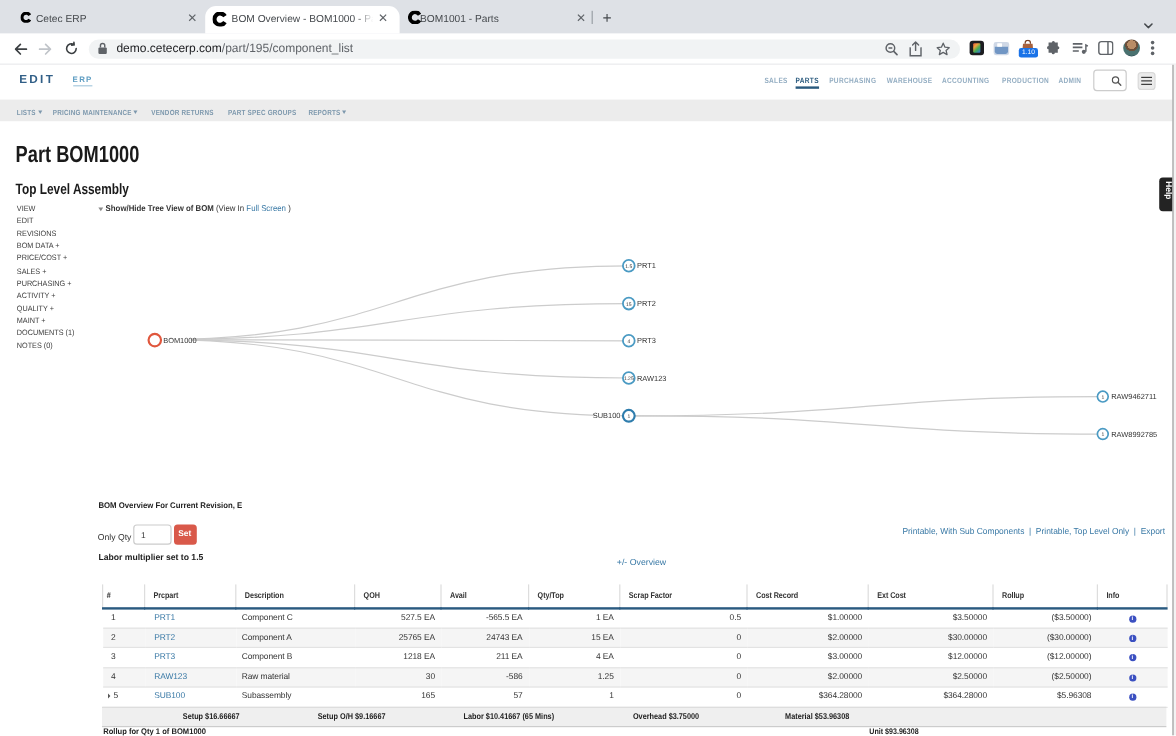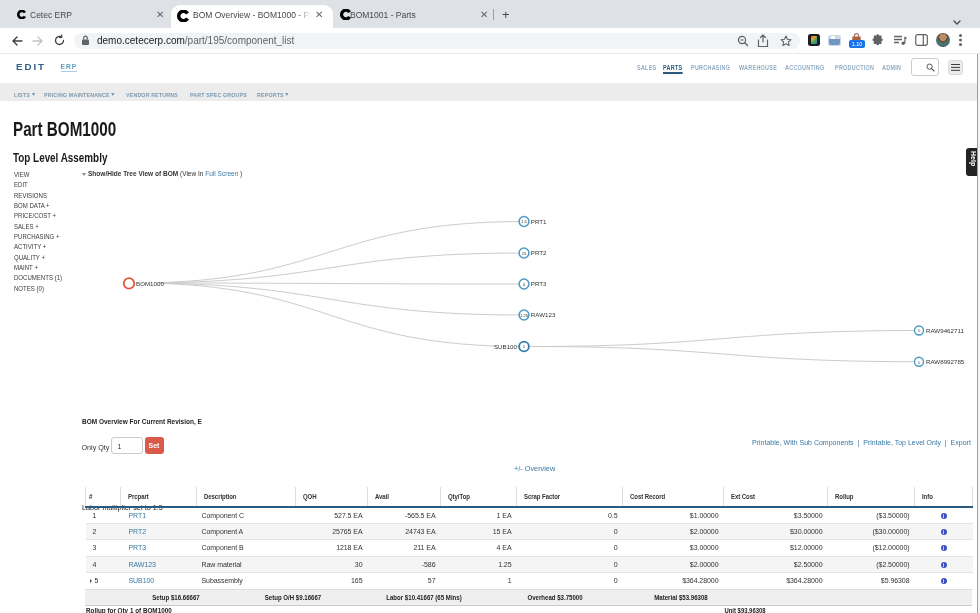--- a/index.html
+++ b/index.html
@@ -225,21 +225,21 @@
     <text x="919" y="168.5" font-size="4.2" fill="#333" text-anchor="middle">1</text>
     <text x="926" y="168.9" font-size="6.2" fill="#333">RAW8992785</text>
   </svg>
 
   <div class="abs" style="left:82px; top:417.5px; font-size:6.9px; font-weight:bold; color:#222; transform:scaleX(0.94); transform-origin:0 0; white-space:nowrap;">BOM Overview For Current Revision, E</div>
   <div class="abs" style="left:81.5px; top:443px; font-size:7.2px; color:#333;">Only Qty</div>
   <div class="abs" style="left:110.5px; top:437px; width:32px; height:17px; background:#fff; border:1px solid #ccc; border-radius:3px; font-size:7px; color:#333; padding:4.5px 0 0 6px;">1</div>
   <div class="abs" style="left:144.5px; top:437px; width:19px; height:17px; background:#d9594a; border-radius:3px; color:#fff; font-size:7px; font-weight:bold; text-align:center; line-height:17px;">Set</div>
   <div class="abs" style="left:751.5px; top:438px; font-size:7.3px; color:#3878a5; white-space:nowrap; transform:scaleX(0.96); transform-origin:0 0;">Printable, With Sub Components&nbsp; |&nbsp; Printable, Top Level Only&nbsp; |&nbsp; Export</div>
   <div class="abs" style="left:514px; top:463.5px; font-size:7.3px; color:#3878a5;">+/- Overview</div>
-  <div class="abs" style="left:82px; top:503px; font-size:7.2px; font-weight:normal; color:#222;text-align:right;">Labor multiplier set to 1.5</div>
+  <div class="abs" style="left:82px; top:460px; font-size:7.2px; font-weight:bold; color:#222;text-align:right;">Labor multiplier set to 1.5</div>
 
   <table id="bomtbl">
     <colgroup>
       <col style="width:35px">
         <col style="width:76px">
         <col style="width:99px">
       <col style="width:72px">
         <col style="width:73px">
         <col style="width:76px">
       <col style="width:106px">

